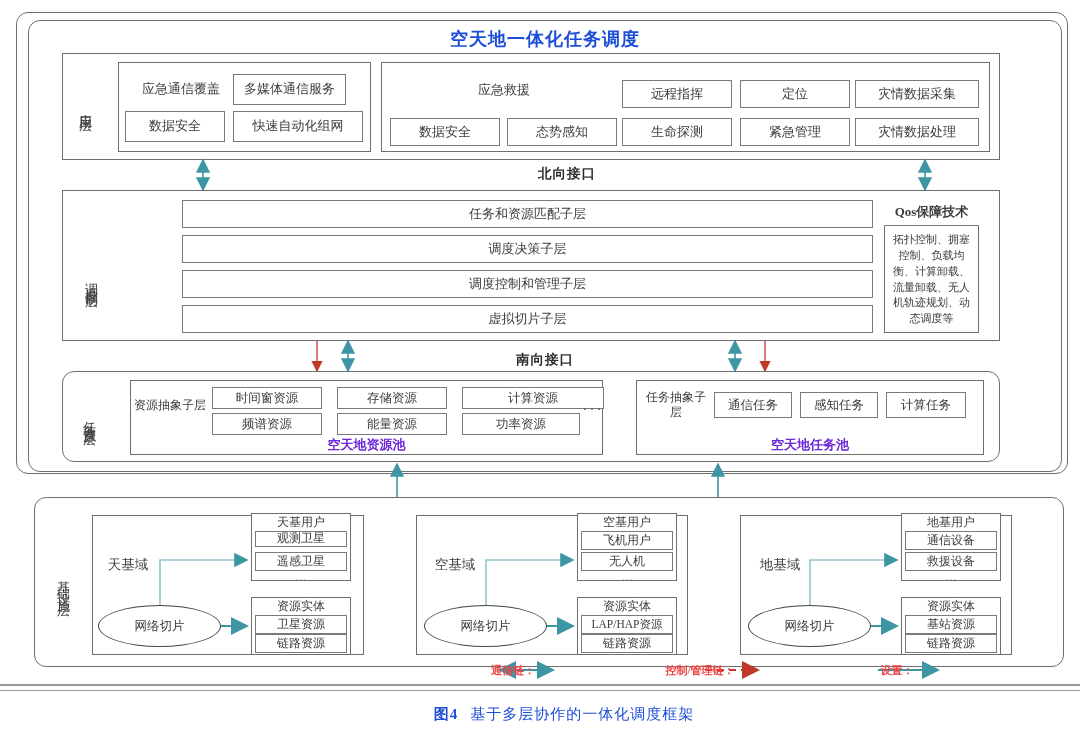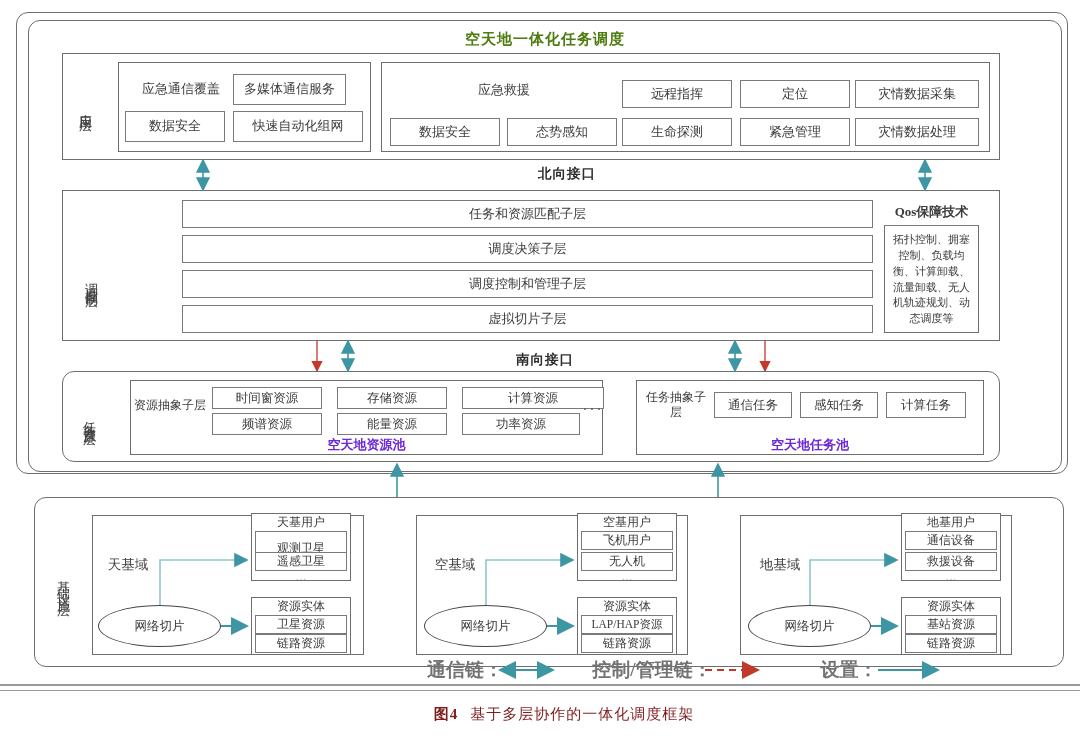--- a/index.html
+++ b/index.html
@@ -49,23 +49,23 @@
     font-size: 13px;
     white-space: nowrap;
   }
   .vert {
     writing-mode: vertical-rl;
     text-orientation: upright;
     letter-spacing: 3px;
   }
   .bold { font-weight: bold; }
   .title-main {
-    font-size: 15px;
+    font-size: 18px;
     font-weight: bold;
-    color: #4d7c0f;
+    color: #1d4ed8;
     letter-spacing: 1px;
   }
   .iface-label {
     font-size: 13.5px;
     font-weight: bold;
     color: #2e2e2e;
     letter-spacing: 1px;
   }
   .pool-label {
     font-size: 13px;
@@ -86,32 +86,32 @@
     justify-content: center;
     font-size: 12.5px;
     color: #3b3b3b;
     white-space: nowrap;
   }
   .caption {
     position: absolute;
     left: 0; right: 0;
     text-align: center;
     font-size: 15px;
-    color: #7f1d1d;
+    color: #1d4ed8;
     letter-spacing: 1px;
     padding-left: 48px;
   }
   .caption .num { font-weight: bold; margin-right: 12px; }
   .rule {
     position: absolute;
     background: #9a9a9a;
     height: 2px;
   }
   svg.ovl { position: absolute; left: 0; top: 0; width: 1080px; height: 745px; pointer-events: none; }
-  .legend-text { font-size: 19px; color: #737373; font-weight: bold; }
+  .legend-text { font-size: 11px; color: #ef4444; font-weight: bold; margin-left: 48px; }
   .qos-body {
     font-size: 11px;
     line-height: 1.45;
     color: #3b3b3b;
     text-align: center;
     padding: 3px 4px;
     white-space: normal;
     display: flex;
     align-items: center;
     justify-content: center;
@@ -193,21 +193,21 @@
 
   <div class="abs frame-round" style="left:34px; top:497px; width:1030px; height:170px;"></div>
   <div class="abs vert plain" style="left:52px; top:527px; width:22px; height:115px; letter-spacing:6px;">基础设施层</div>
 
   <div class="abs frame" style="left:92px; top:515px; width:272px; height:140px;"></div>
   <div class="abs plain" style="left:105px; top:535px; width:46px; height:60px; white-space:normal; line-height:1.35; font-size:13.5px;">天基域</div>
   <div class="abs ellipse" style="left:98px; top:605px; width:123px; height:42px;">网络切片</div>
 
   <div class="abs frame" style="left:251px; top:513px; width:100px; height:68px;"></div>
   <div class="abs plain" style="left:251px; top:514px; width:100px; height:17px; font-size:12px;">天基用户</div>
-  <div class="abs cell" style="left:255px; top:531px; width:92px; height:35px; font-size:12px;">观测卫星</div>
+  <div class="abs cell" style="left:255px; top:531px; width:92px; height:16px; font-size:12px;">观测卫星</div>
   <div class="abs cell" style="left:255px; top:552px; width:92px; height:19px; font-size:12px;">遥感卫星</div>
   <div class="abs plain" style="left:251px; top:570px; width:100px; height:12px; font-size:11px; color:#b9b9b9;">…</div>
 
   <div class="abs frame" style="left:251px; top:597px; width:100px; height:58px;"></div>
   <div class="abs plain" style="left:251px; top:598px; width:100px; height:17px; font-size:12px;">资源实体</div>
   <div class="abs cell" style="left:255px; top:615px; width:92px; height:19px; font-size:12px;">卫星资源</div>
   <div class="abs cell" style="left:255px; top:634px; width:92px; height:19px; font-size:12px;">链路资源</div>
 
   <div class="abs frame" style="left:416px; top:515px; width:272px; height:140px;"></div>
   <div class="abs plain" style="left:432px; top:535px; width:46px; height:60px; white-space:normal; line-height:1.35; font-size:13.5px;">空基域</div>

